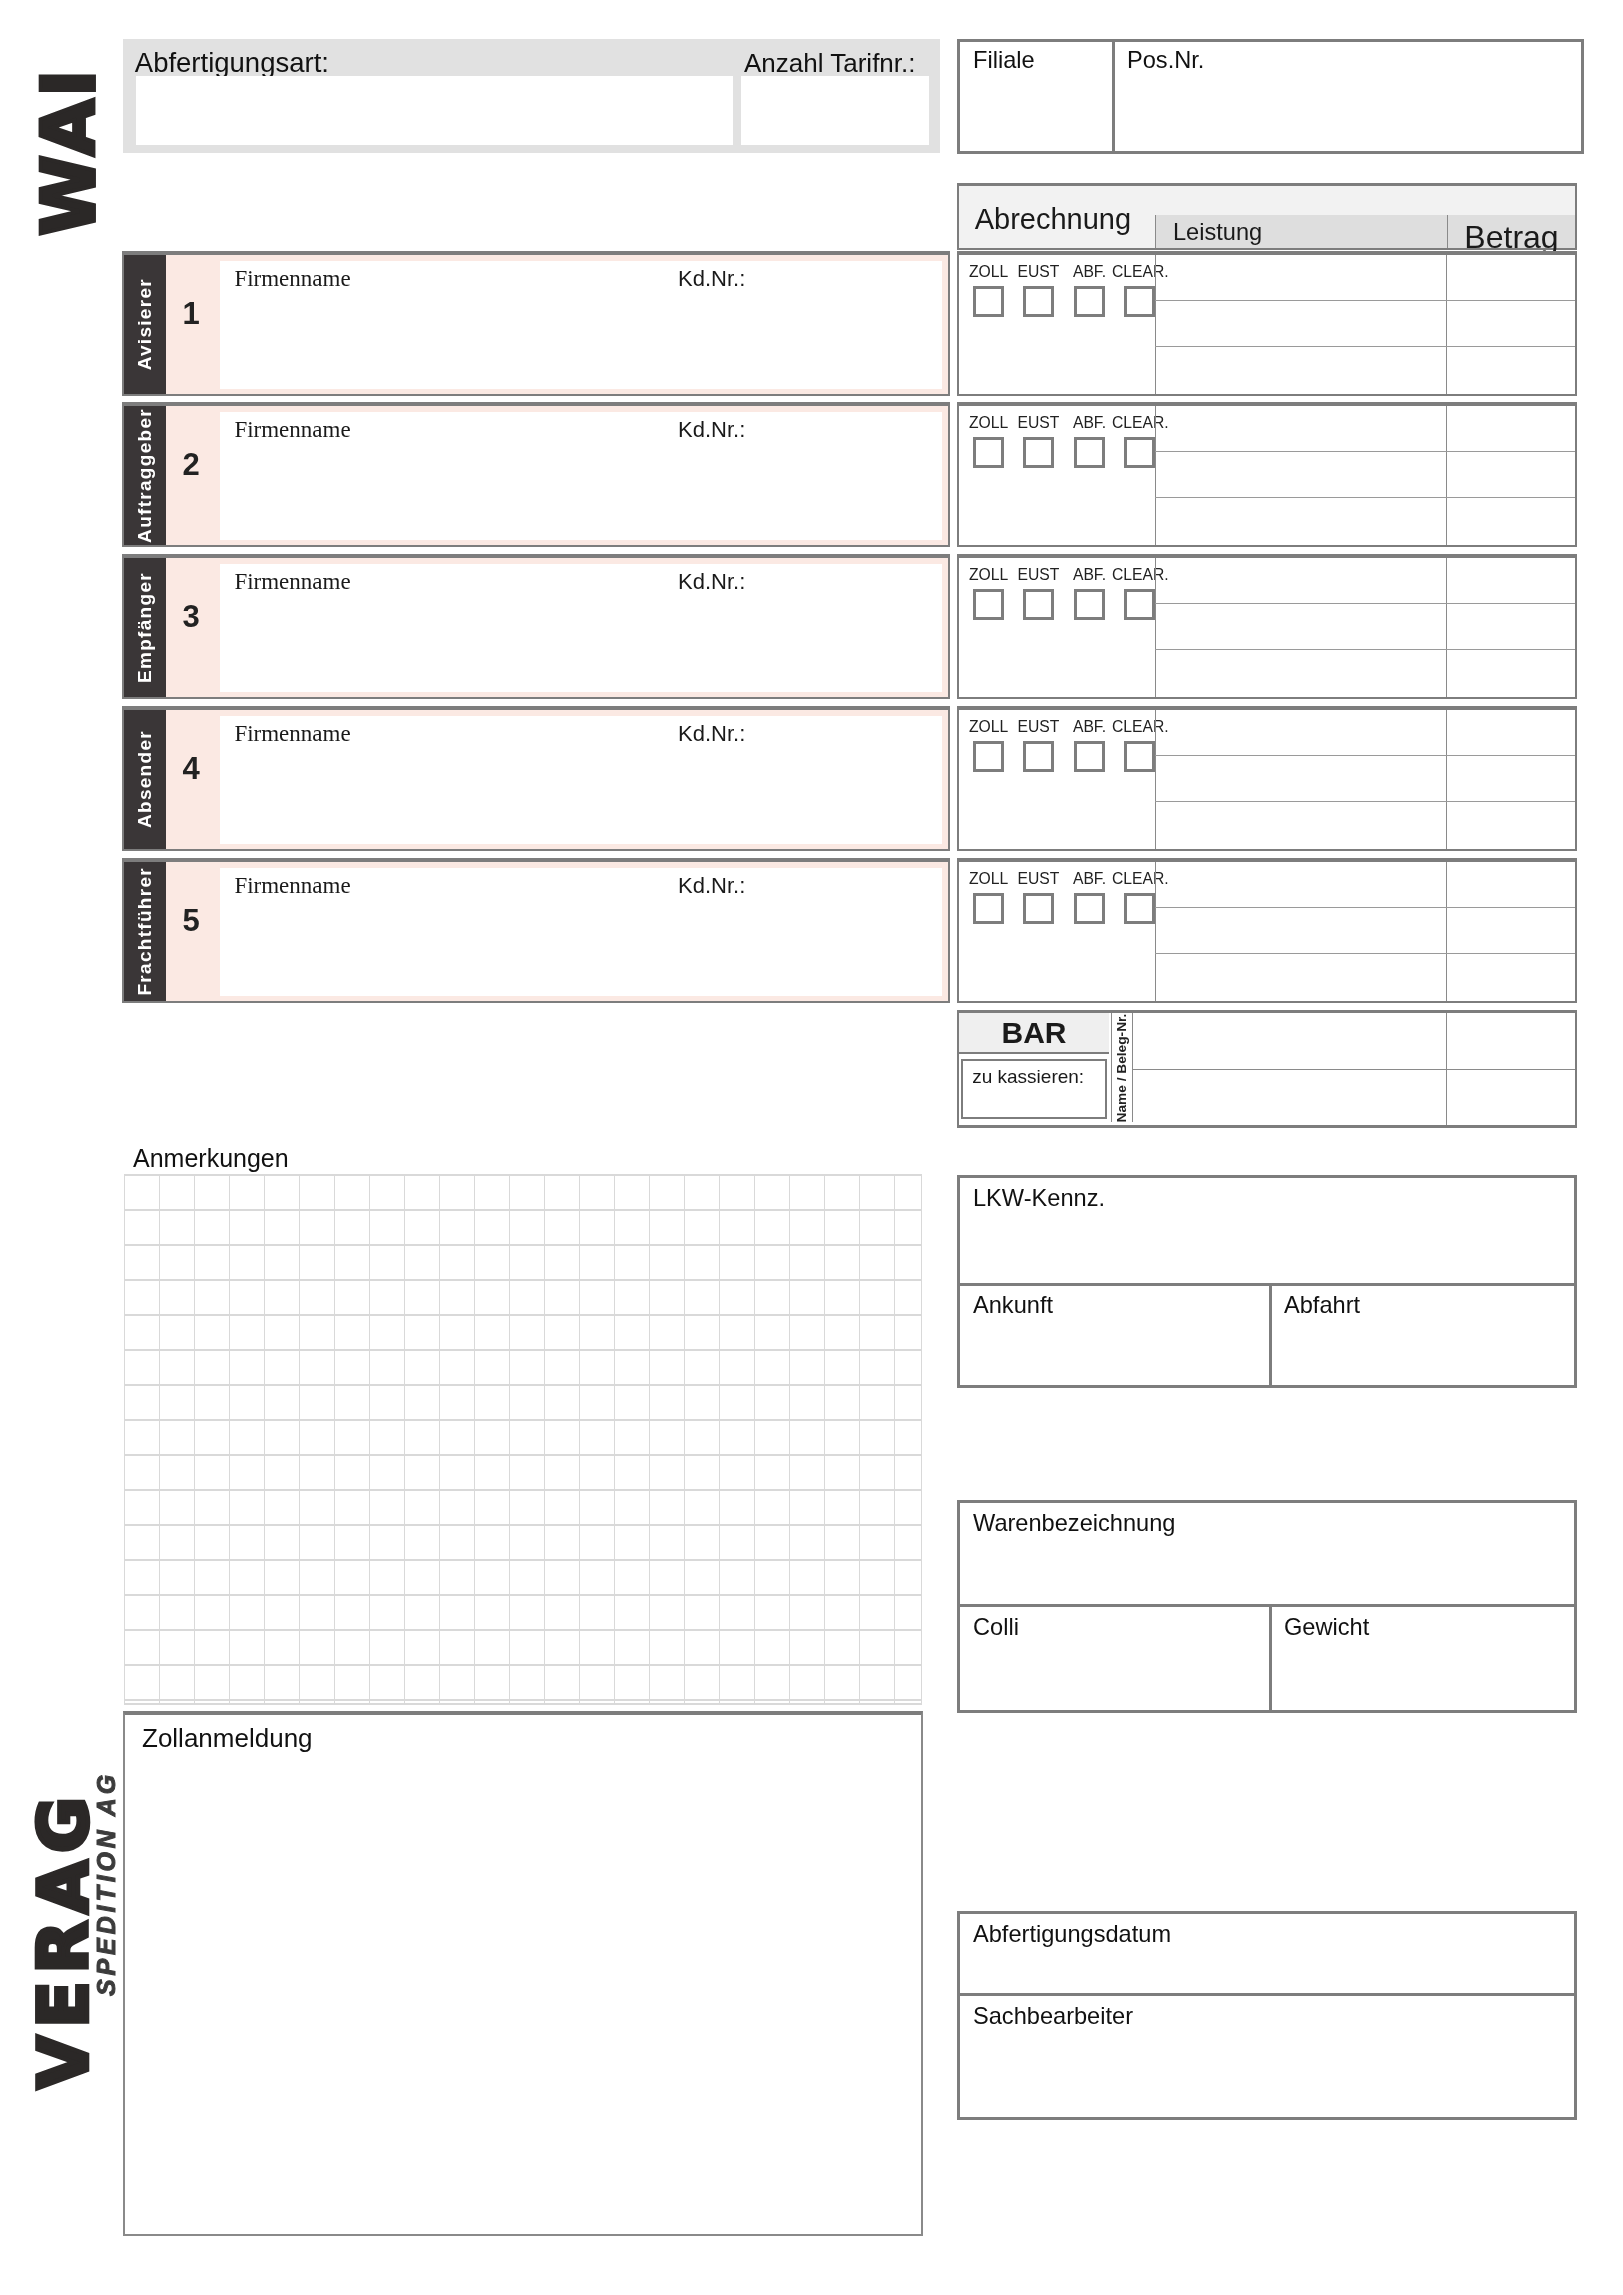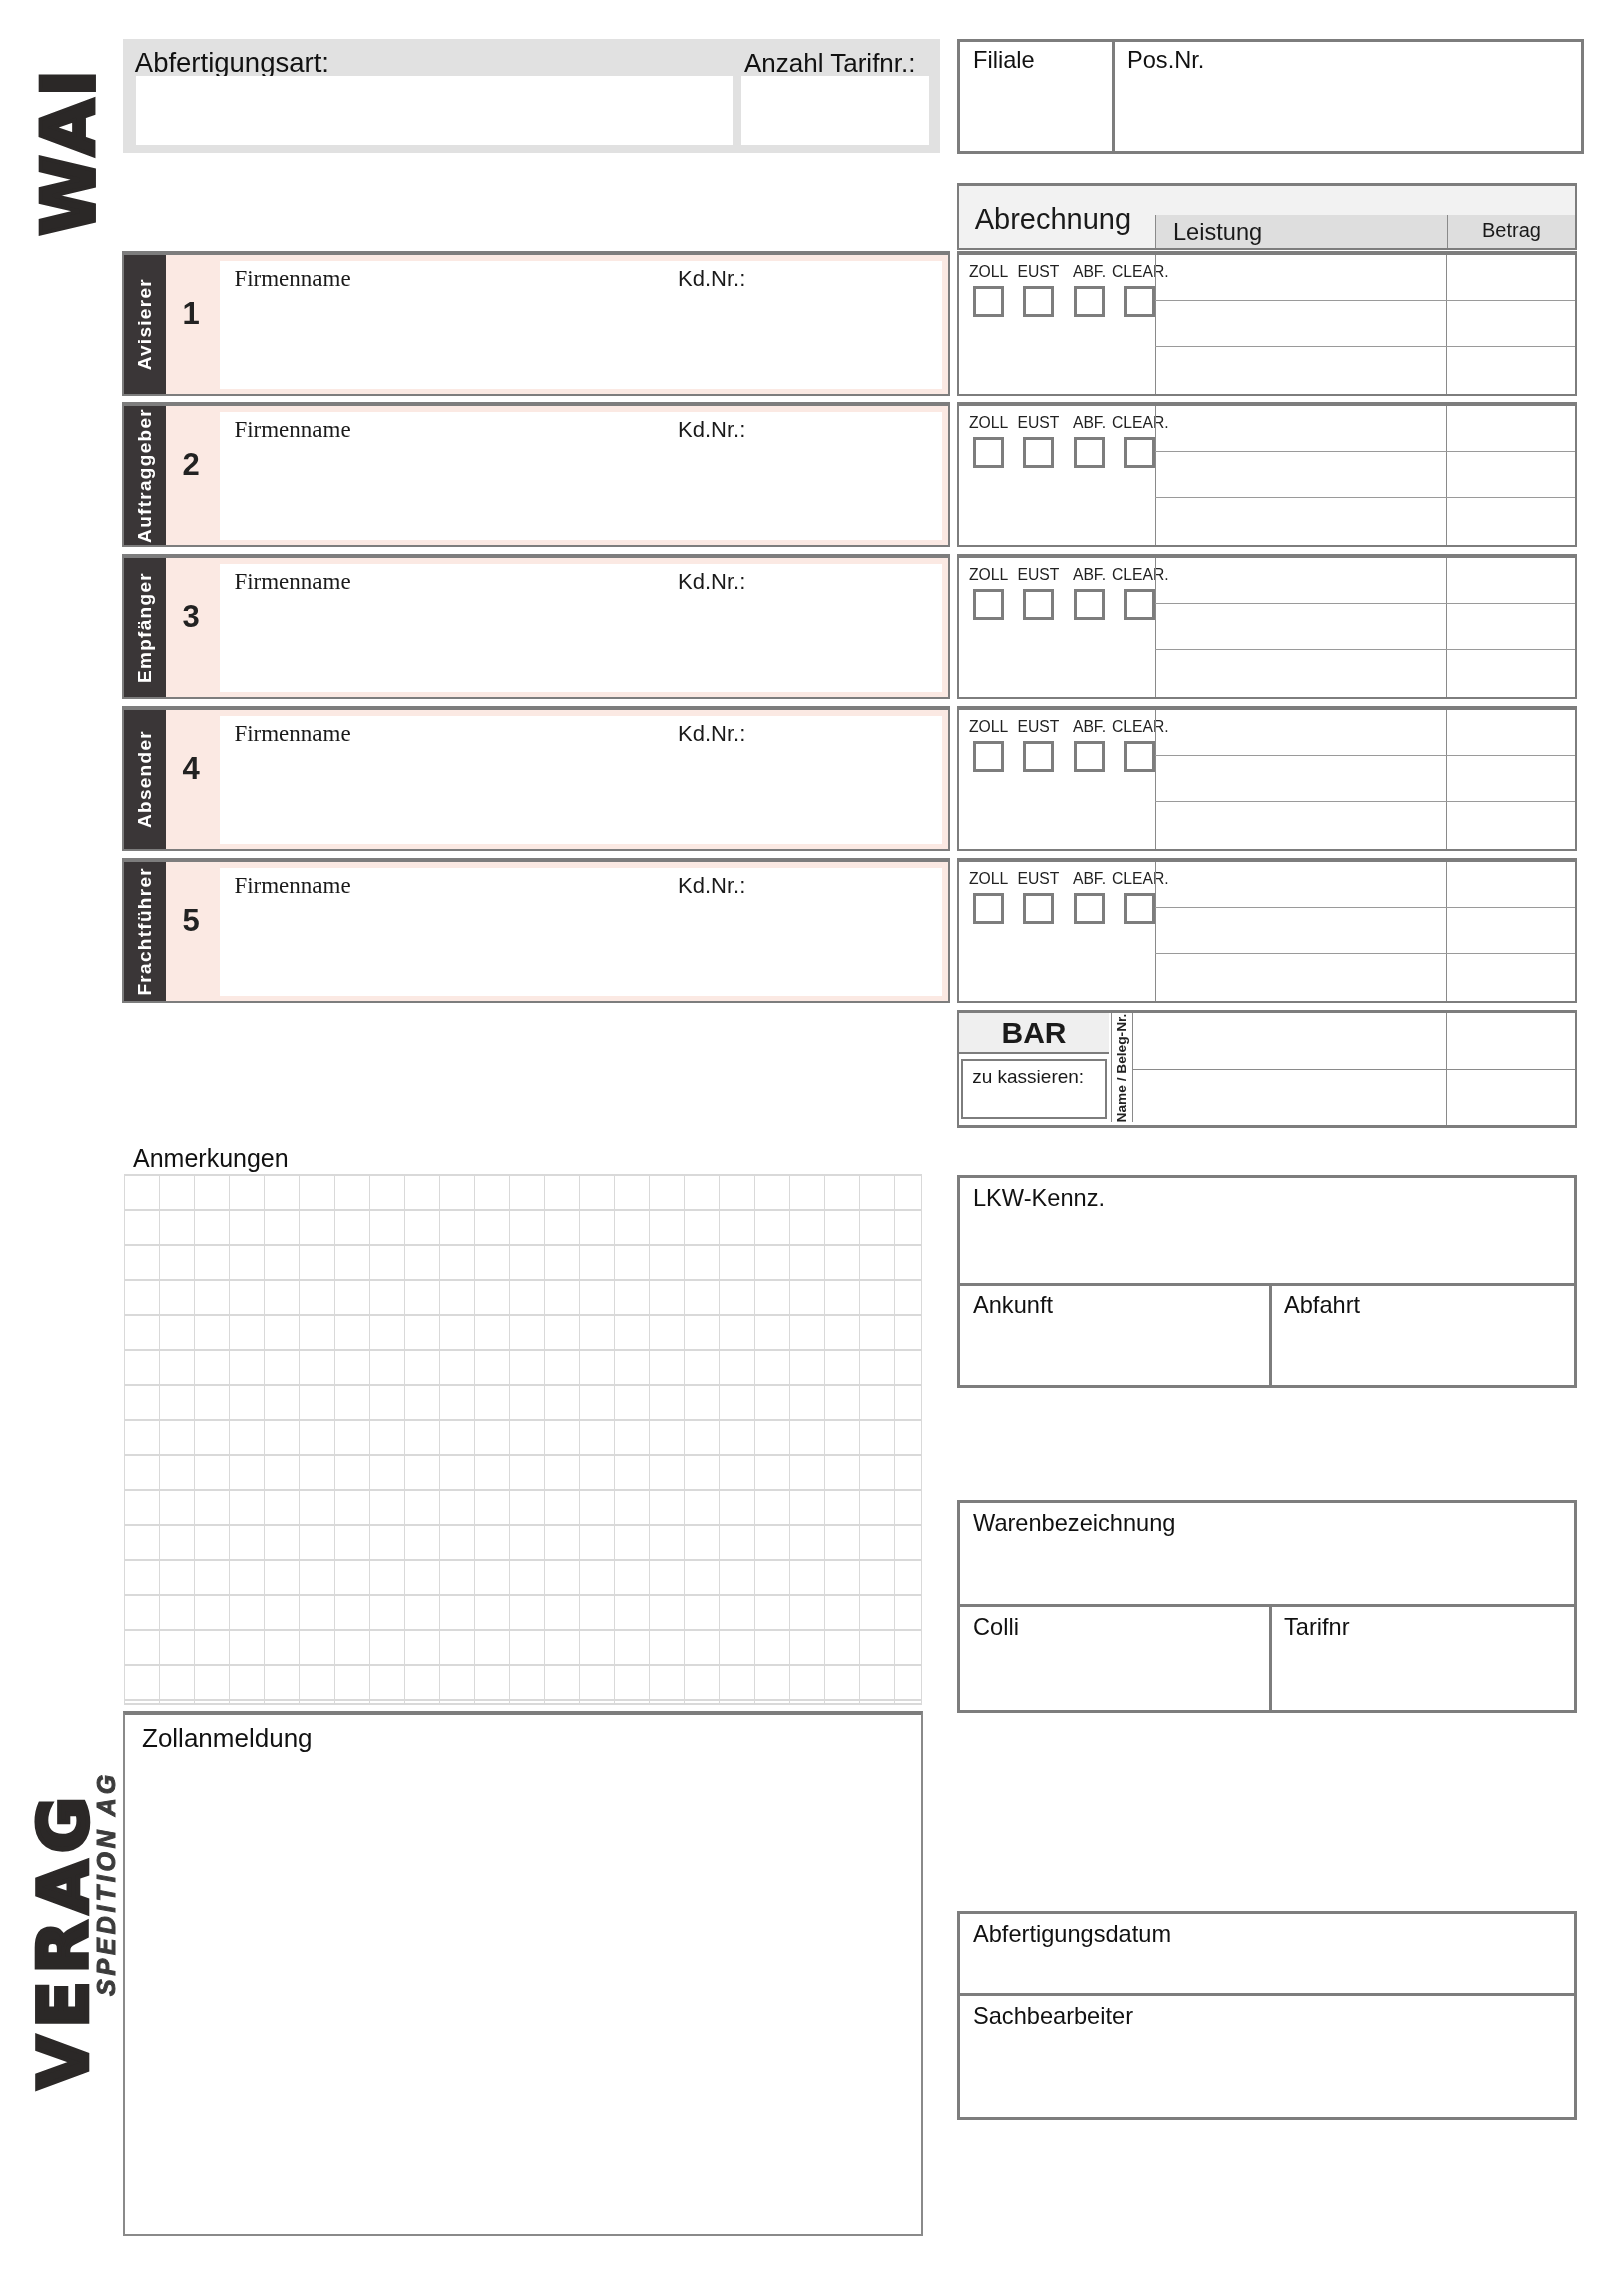--- a/index.html
+++ b/index.html
@@ -28,21 +28,21 @@
   #filiale-divider{left:152px;top:0;bottom:0;width:2.6px;background:#7d7d7d;}
   .cell-label{font-size:23.6px;color:#111;}
 
   
   #abr-header{left:957px;top:183px;width:620px;height:67px;background:#f2f2f2;
        border:2.6px solid #7d7d7d;border-top-width:3.9px;box-sizing:border-box;}
   #abr-title{left:15.7px;top:17px;font-size:29px;}
   #abr-subband{left:196px;right:0;top:29px;bottom:0;background:#dedede;border-left:1.3px solid #8a8a8a;}
   #leistung-header{left:17px;top:3.9px;font-size:23.6px;}
   #betrag-cell-h{left:291px;right:0;top:0;bottom:0;border-left:1.3px solid #8a8a8a;text-align:center;}
-  #betrag-cell-h span{display:inline-block;margin-top:3.9px;font-size:20px;}
+  #betrag-cell-h span{display:inline-block;margin-top:3.9px;font-size:32px;}
 
   
   .party-row{left:122px;width:828px;height:145px;border:2.6px solid #7d7d7d;border-top-width:4.6px;
        background:#fbe9e3;box-sizing:border-box;}
   .party-sidebar{left:0;top:0;bottom:0;width:42px;background:#3a3637;display:flex;align-items:center;justify-content:center;}
   .party-sidebar .vtext{color:#fff;font-size:19px;font-weight:bold;letter-spacing:1.3px;}
   .party-num{left:42px;top:41px;width:50px;text-align:center;font-size:31px;font-weight:bold;color:#222;}
   .party-inner{left:96px;top:5.9px;right:5.9px;bottom:5.2px;background:#fff;}
   .firmenname-label{left:14.4px;top:5.2px;font-size:23px;font-family:Liberation Serif, serif;}
   .kdnr-label{left:458px;top:5.2px;font-size:22px;}
@@ -336,21 +336,21 @@
   <div class="abs rbox" id="waren-box">
     <div class="abs" style="left:0;right:0;top:0;height:101px;">
       <div class="abs cell-label" style="left:13px;top:6.5px;">Warenbezeichnung</div>
     </div>
     <div class="abs" id="waren-hdiv"></div>
     <div class="abs" id="waren-vdiv"></div>
     <div class="abs" style="left:0;top:104px;bottom:0;width:309px;">
       <div class="abs cell-label" style="left:13px;top:6.5px;">Colli</div>
     </div>
     <div class="abs" style="left:311px;top:104px;bottom:0;right:0;">
-      <div class="abs cell-label" style="left:13px;top:6.5px;">Tarifnr</div>
+      <div class="abs cell-label" style="left:13px;top:6.5px;">Gewicht</div>
     </div>
   </div>
 
   <div class="abs rbox" id="datum-box">
     <div class="abs" style="left:0;right:0;top:0;height:79px;">
       <div class="abs cell-label" style="left:13px;top:6.5px;">Abfertigungsdatum</div>
     </div>
     <div class="abs" id="datum-hdiv"></div>
     <div class="abs" style="left:0;right:0;top:82px;bottom:0;">
       <div class="abs cell-label" style="left:13px;top:6.5px;">Sachbearbeiter</div>

